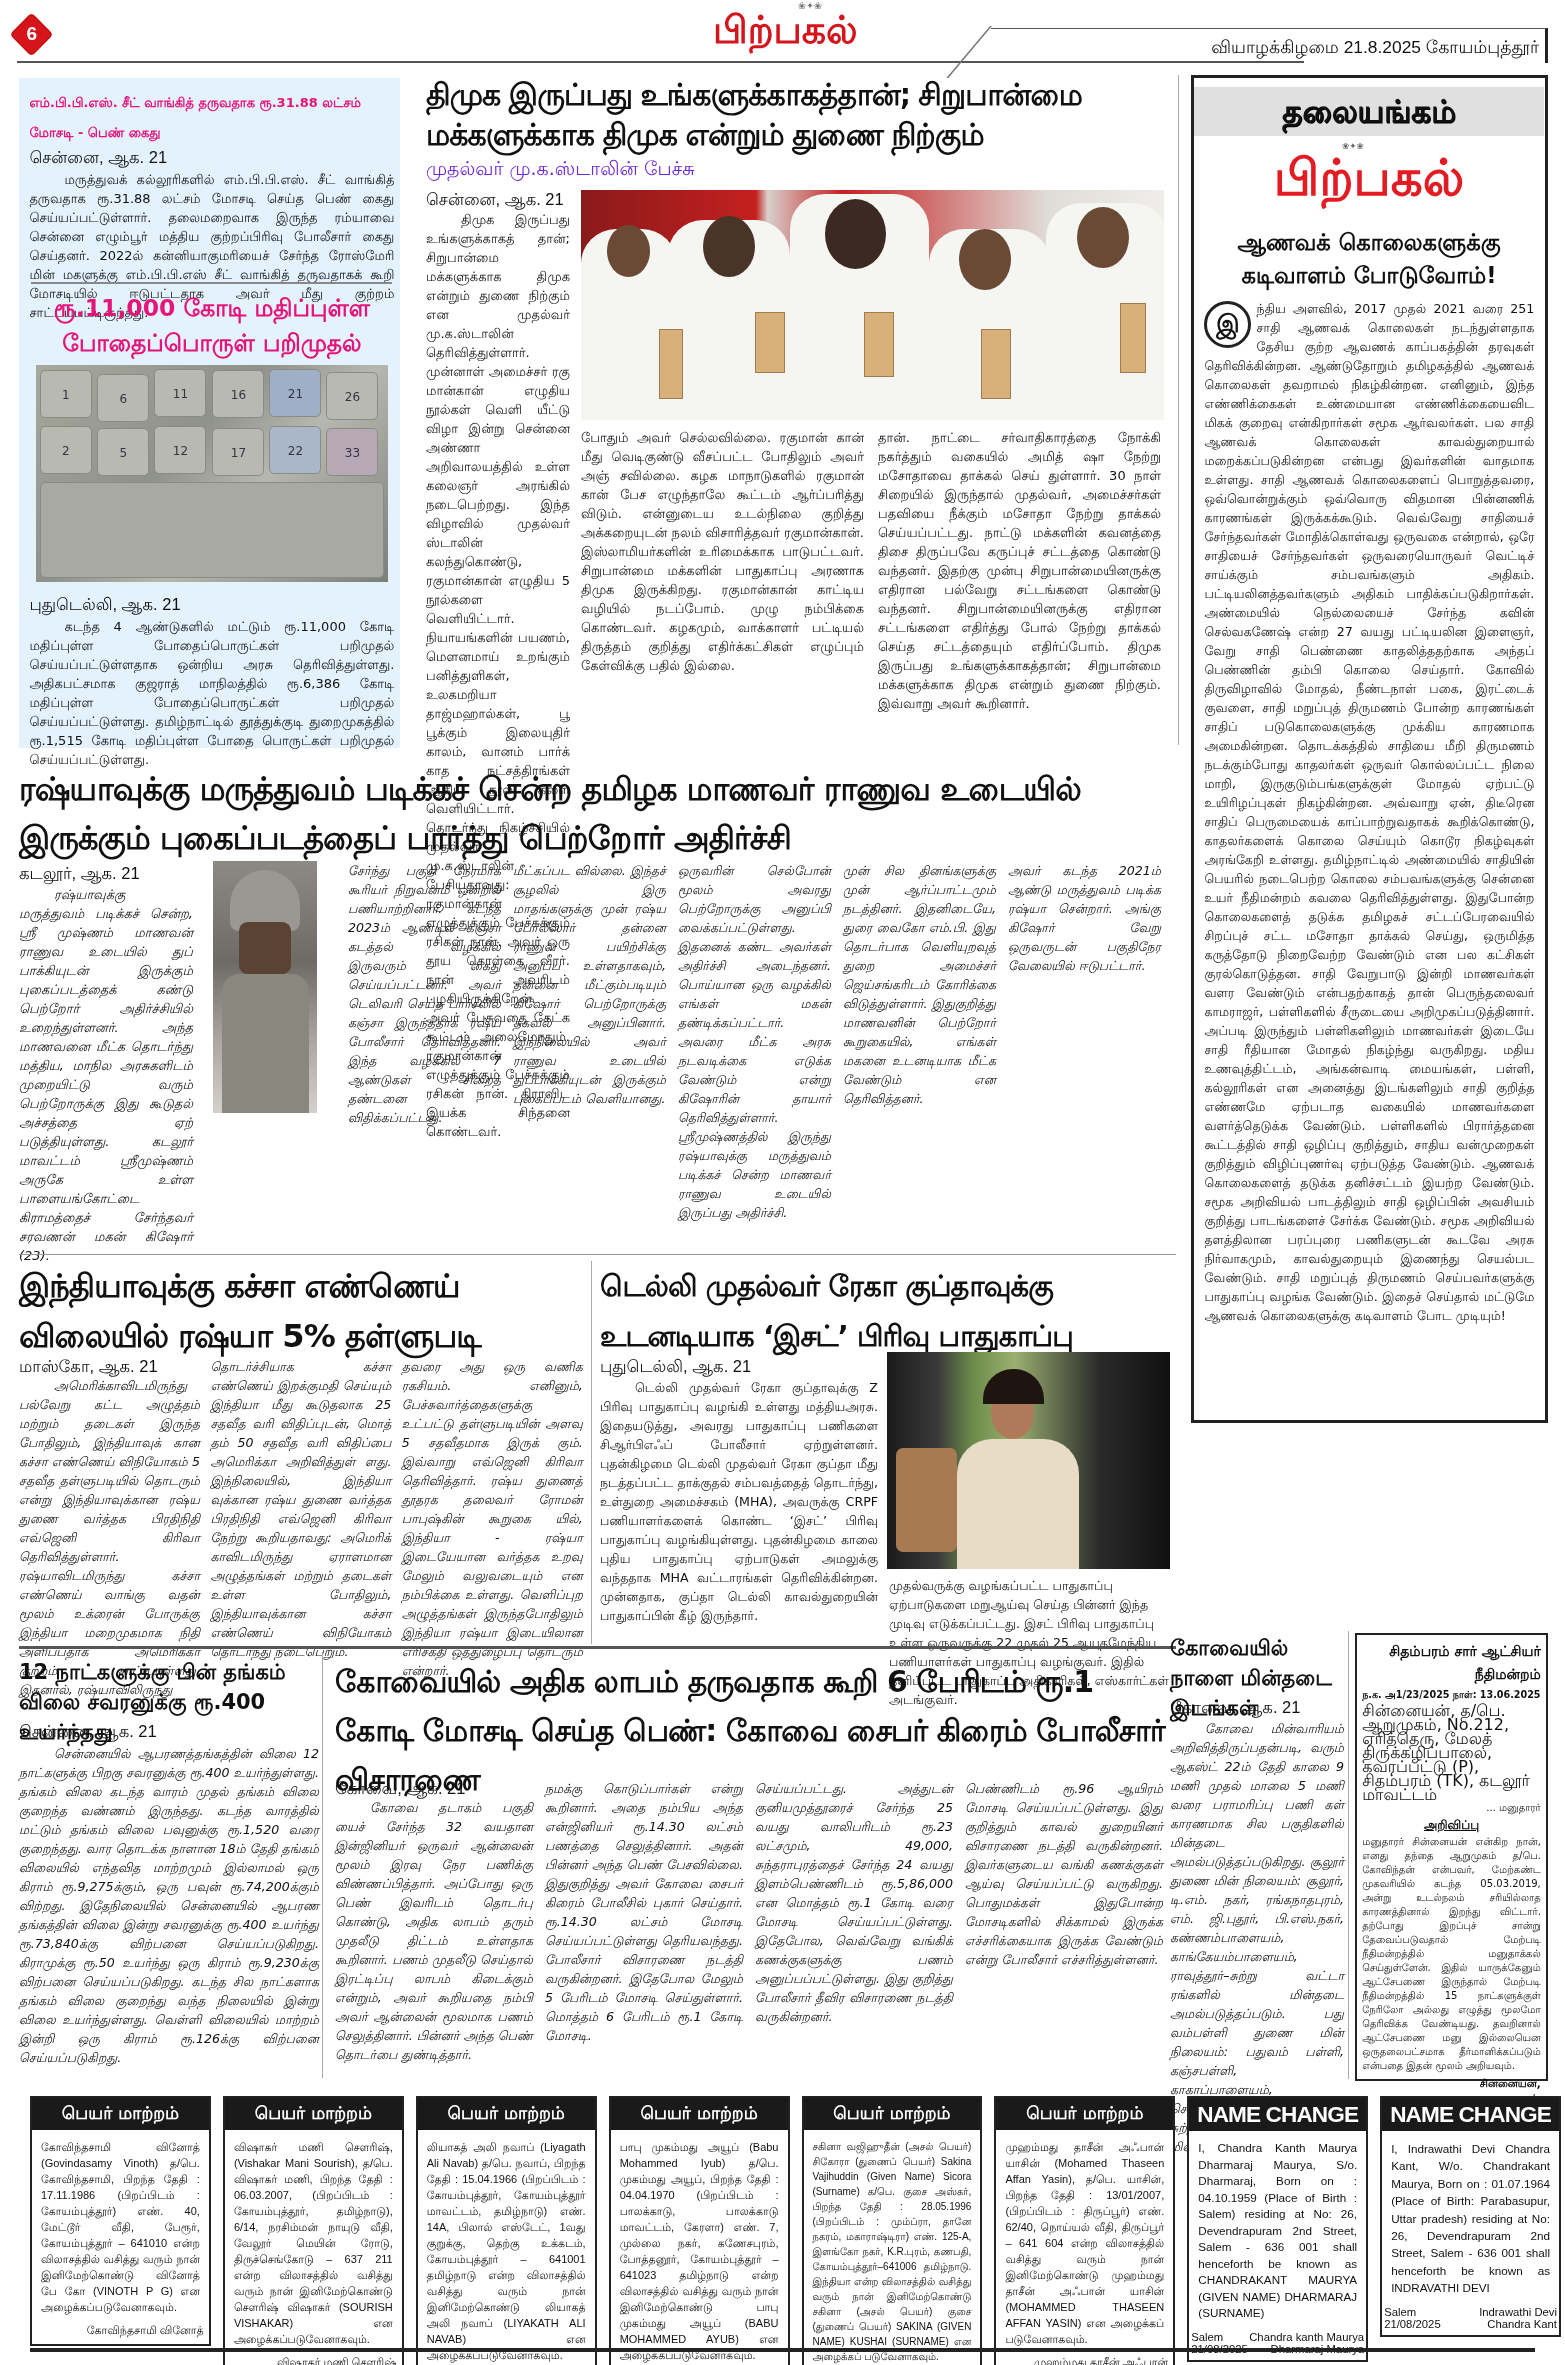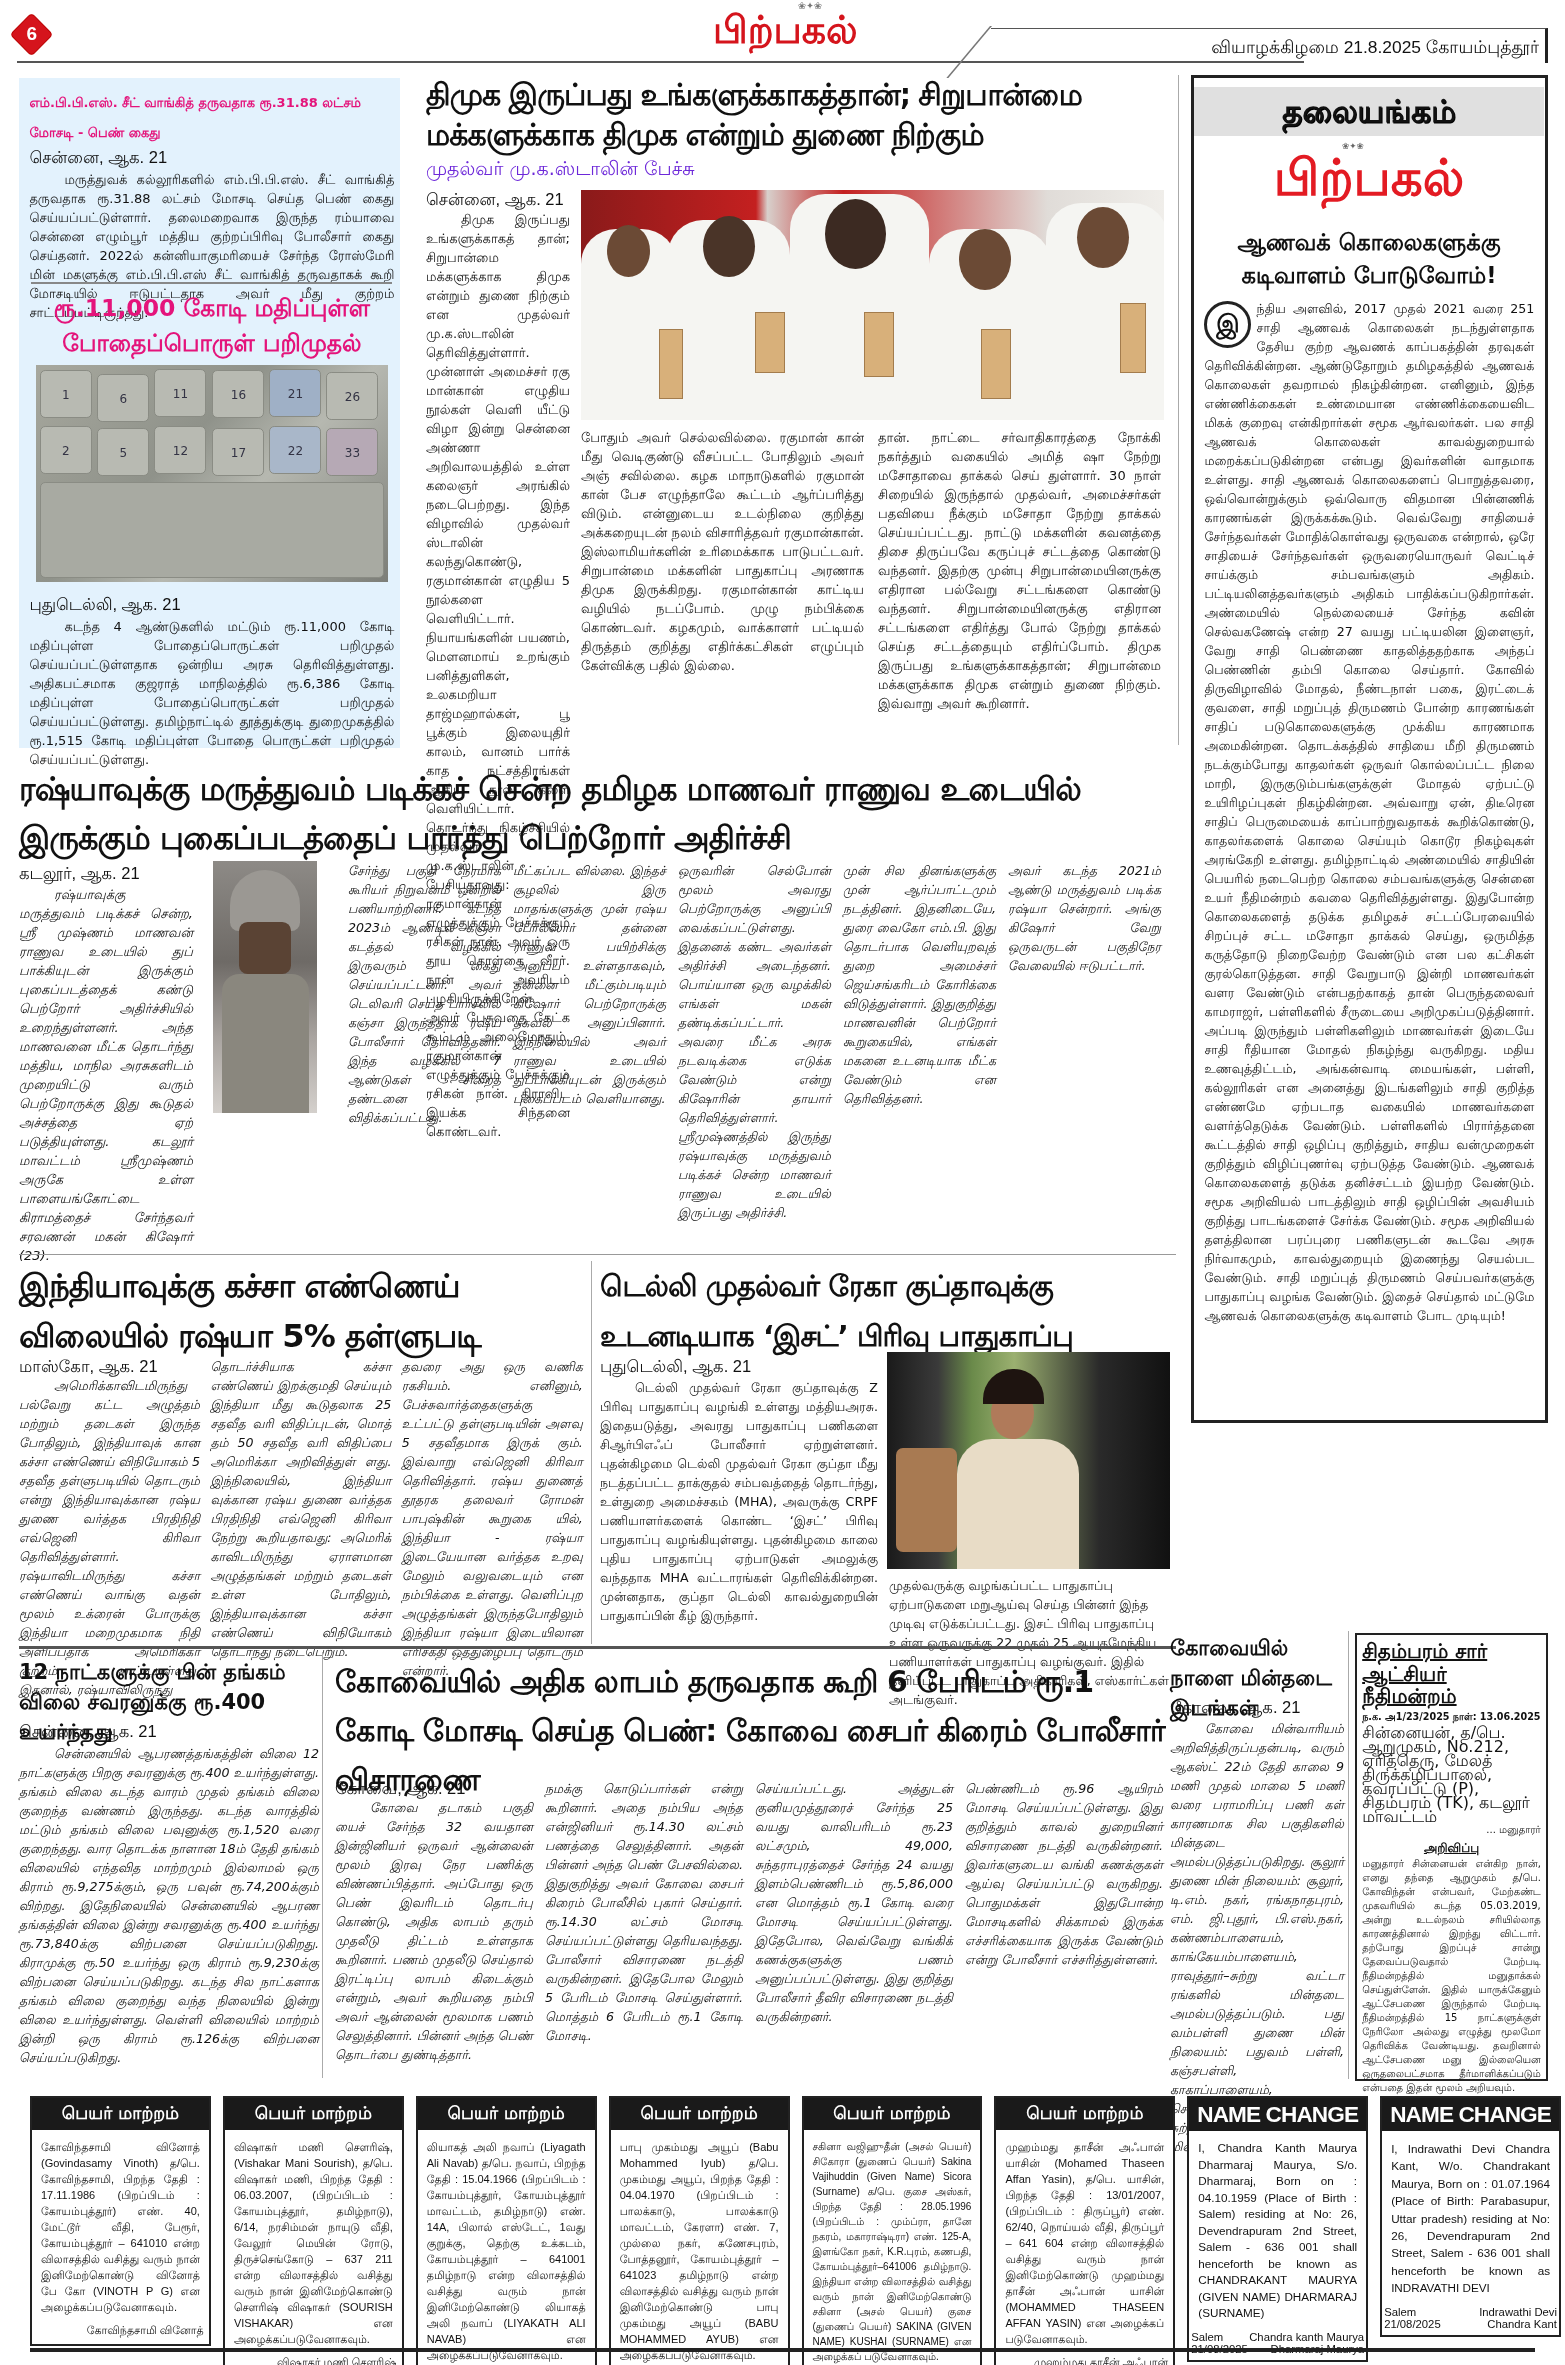--- a/index.html
+++ b/index.html
@@ -91,21 +91,21 @@
   #kovai-cols { left: 335px; top: 1779px; width: 835px; display:flex; gap: 12px; }
   #kovai-cols .body-text { width: 198px; font-size: 12.6px; line-height: 19px; }
 
   
   #power-head { left: 1170px; top: 1633px; width: 183px; font-size: 21px; line-height: 30px; font-weight: bold; }
   #power-date { left: 1170px; top: 1698px; }
   #power-body { left: 1170px; top: 1719px; width: 174px; }
   #power-body .body-text { font-size: 12.6px; line-height: 19px; }
   #vline-power { left: 1348px; top: 1631px; width: 0.9px; height: 448px; background:#aaa; }
   #court { left: 1355px; top: 1633px; width: 193px; height: 448px; border: 2.6px solid #222; padding: 5.2px; }
-  #court-title { font-size: 20px; line-height: 22.6px; font-weight: bold; text-align: left; text-decoration: underline; }
+  #court-title { font-size: 14px; line-height: 22.6px; font-weight: bold; text-align: right; }
   #court-ref { font-size: 9.6px; font-weight: bold; margin-top: 3.5px; }
   #court-addr { font-size: 16px; line-height: 14px; margin-top: 1.7px; }
   #court-petitioner { font-size: 10px; text-align: right; }
   #court-notice-label { font-size: 12px; font-weight: bold; text-align: center; text-decoration: underline; margin: 3.5px 0 1.7px; }
   #court-body { font-size: 10px; line-height: 14px; text-align: justify; }
   #court-sign { font-size: 10.4px; font-weight: bold; text-align: right; margin-top: 3.5px; line-height: 15px; }
 
   
   #ads { left: 30px; top: 2096px; width: 1531px; display: flex; gap: 12px; align-items:flex-start; }
   .ad { width: 181px; border: 2.6px solid #222; background: #fff; }

